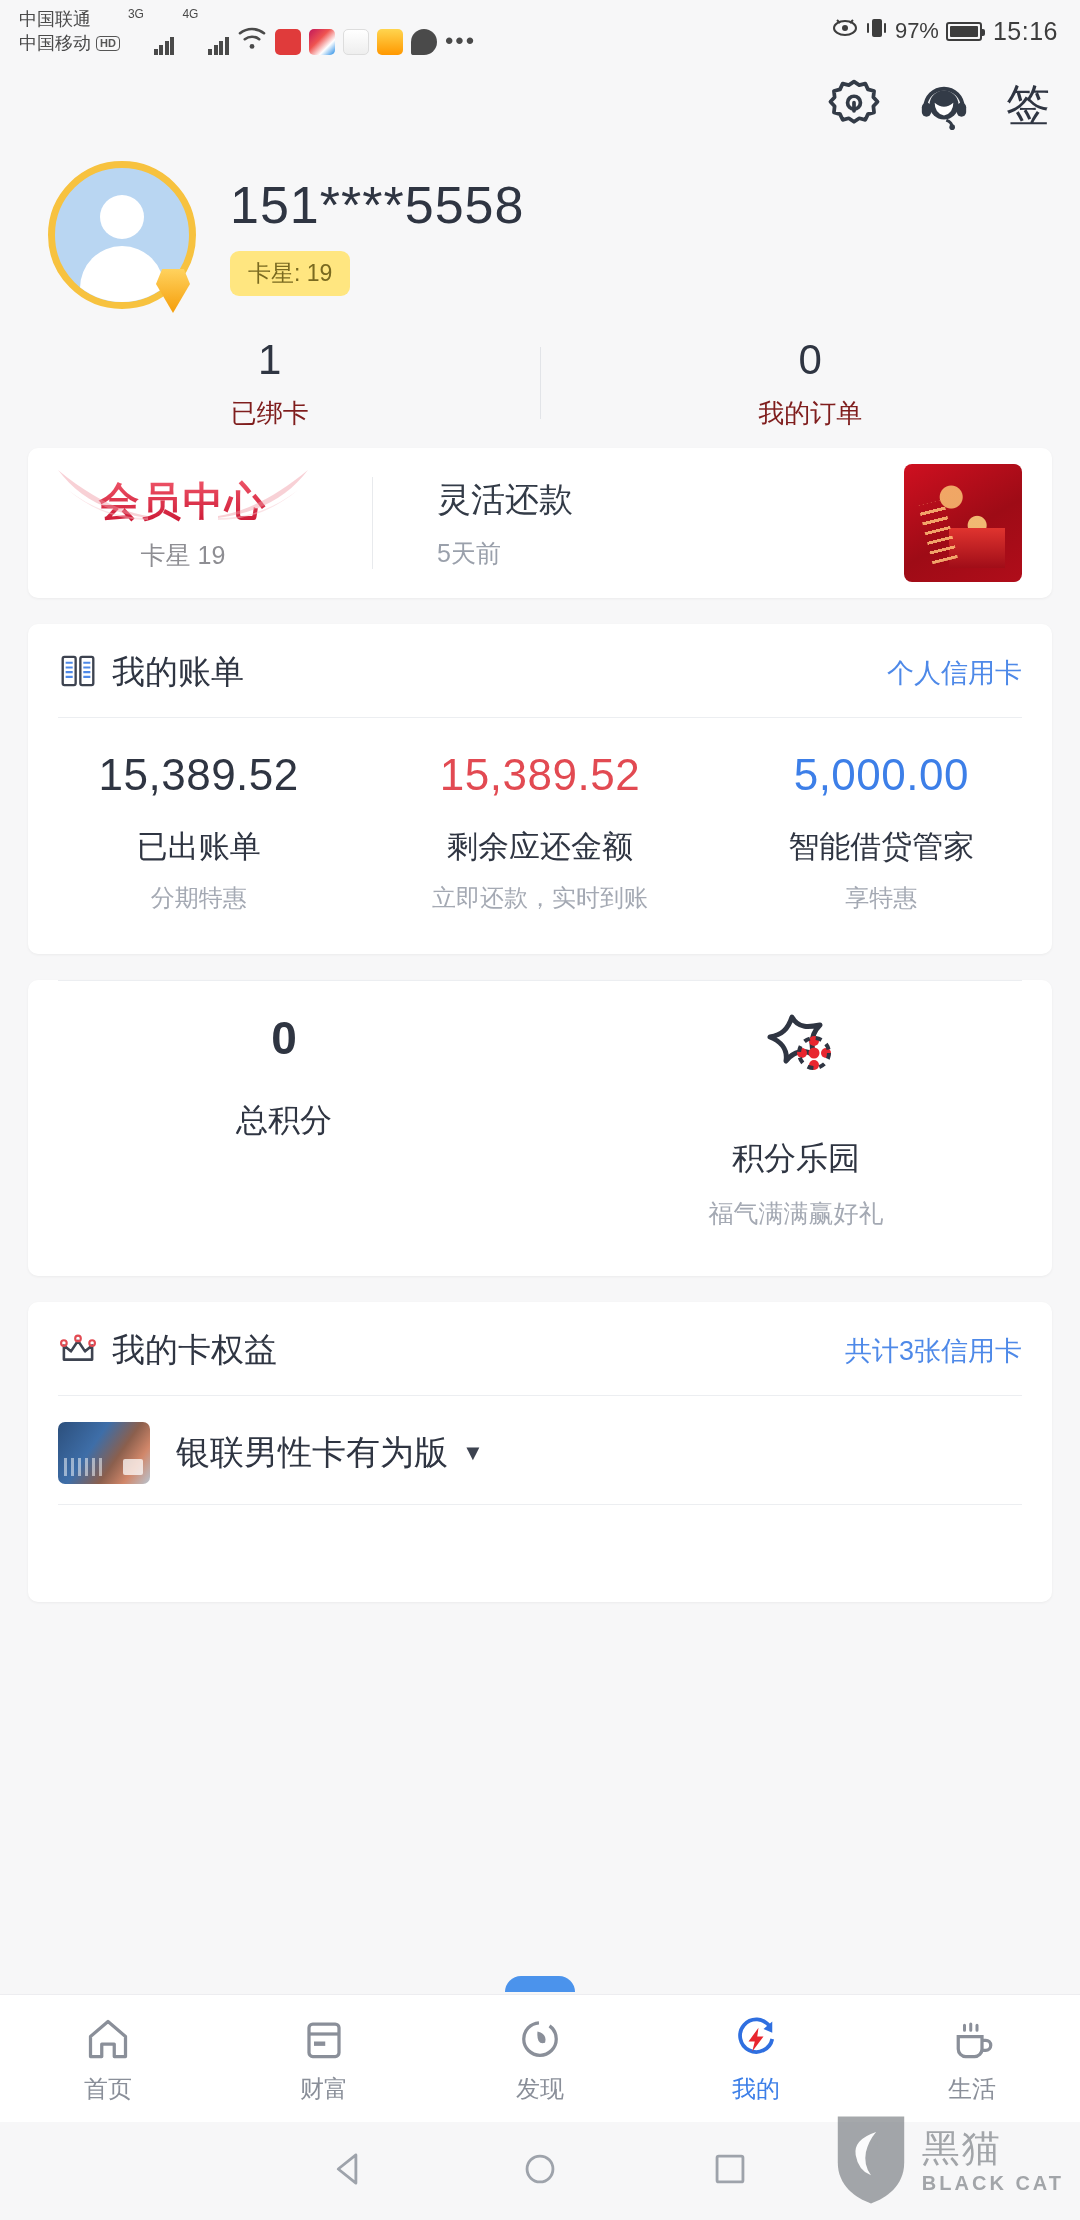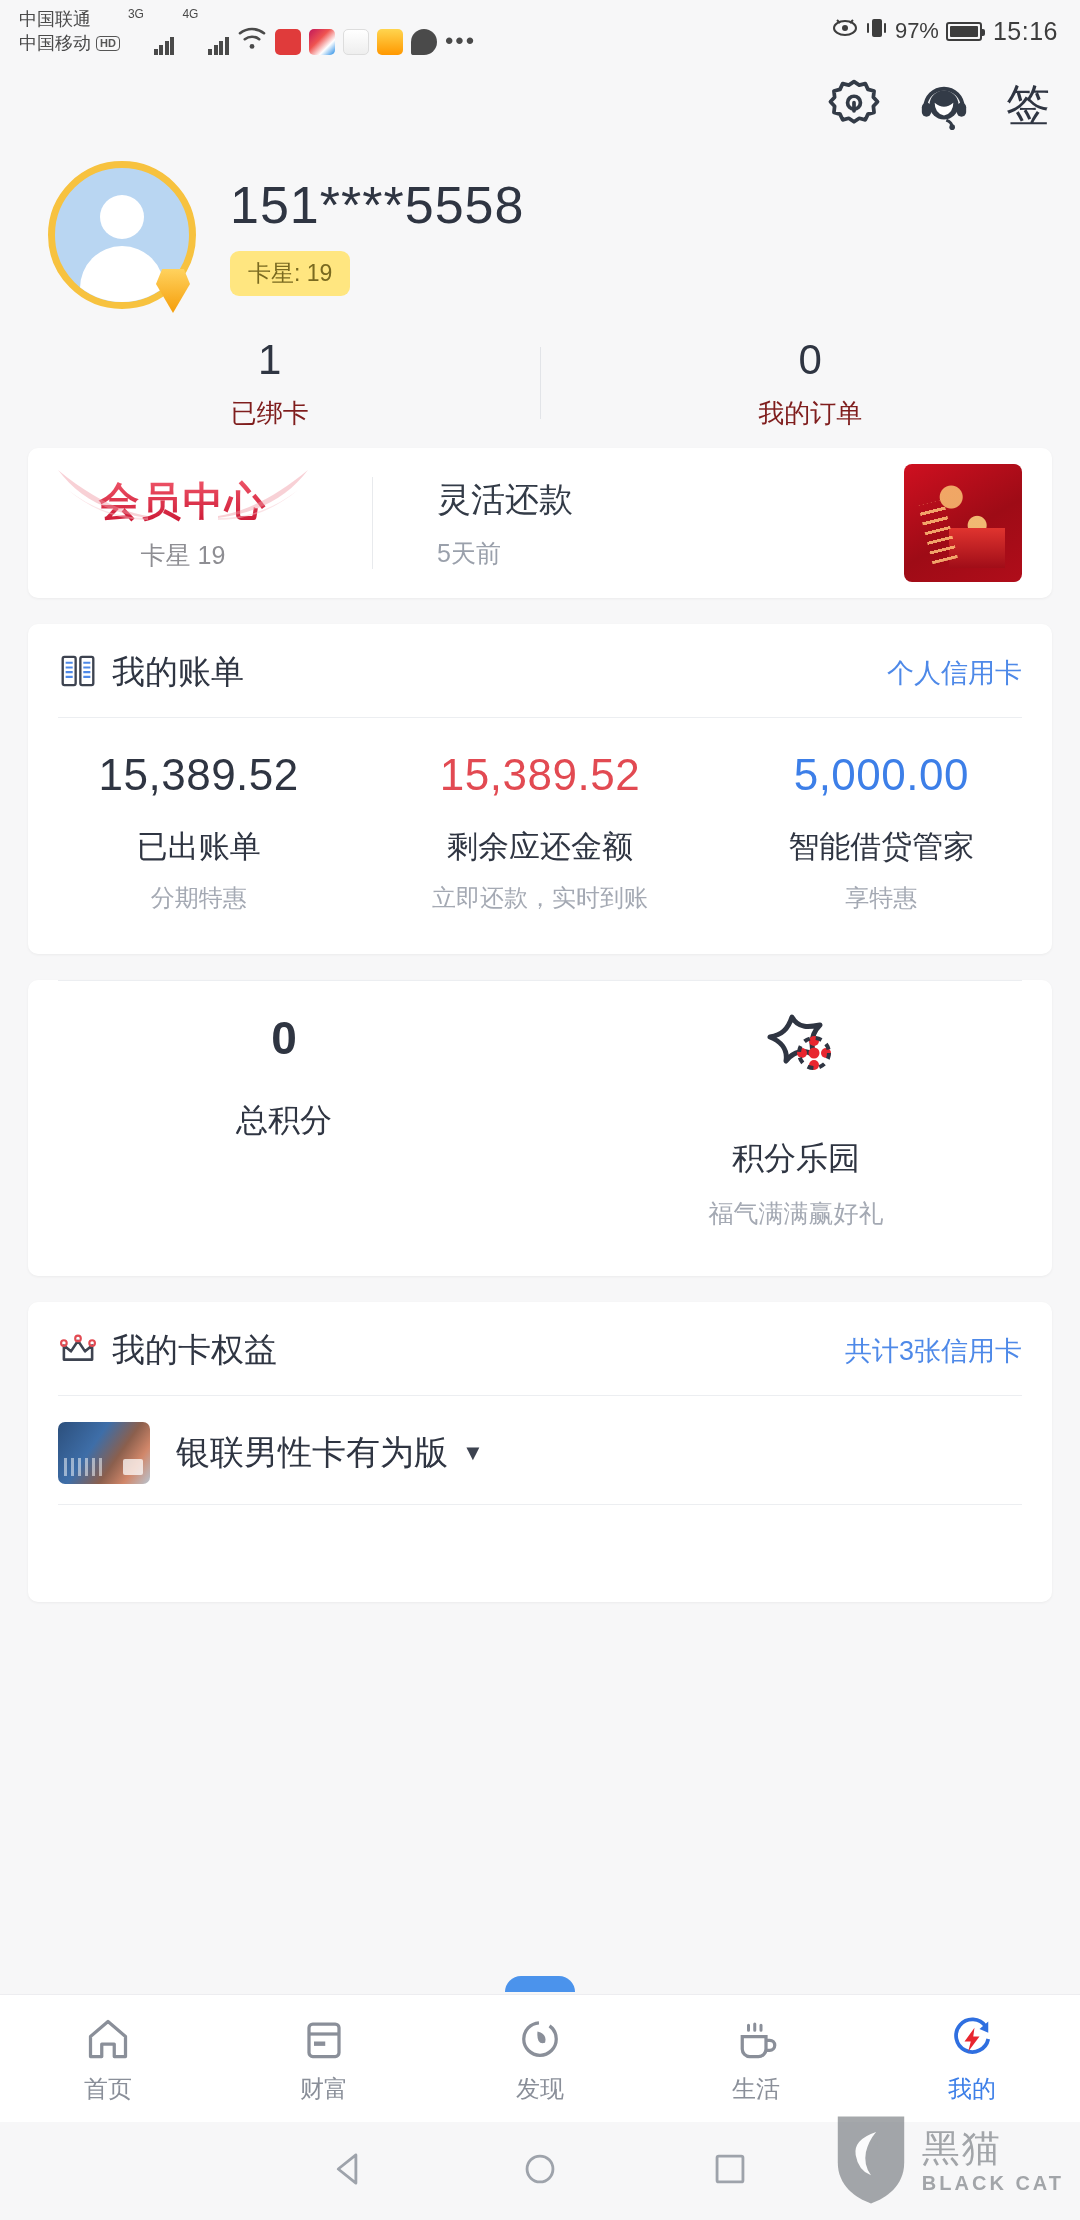--- a/index.html
+++ b/index.html
@@ -425,39 +425,39 @@
   </div>
   <div class="tab">
     <div class="ti">
       <svg width="50" height="50" viewBox="0 0 40 40">
           <circle cx="20" cy="20" r="13" fill="none" stroke="#8a8f99" stroke-width="2.6" stroke-dasharray="60 9"></circle>
           <path d="M18 14 q8 2 6 9 q-7 2 -6 -9z" fill="#8a8f99"></path>
         </svg>
     </div>
     <div class="tl">发现</div>
   </div>
+  <div class="tab active">
+    <div class="ti">
+      <svg width="50" height="50" viewBox="0 0 40 40">
+        <path d="M31 10 A13 13 0 1 0 33 20" fill="none" stroke="#2f6fe0" stroke-width="3"></path>
+        <path d="M33 6 L33 15 L26 12z" fill="#2f6fe0"></path>
+        <path d="M22 11 L14 22 H19 L17 30 L26 18 H21z" fill="#e8262f"></path>
+      </svg>
+    </div>
+    <div class="tl">我的</div>
+  </div>
   <div class="tab">
     <div class="ti">
       <svg width="50" height="50" viewBox="0 0 40 40">
           <path d="M9 18 H28 V28 a6 6 0 0 1 -6 6 H15 a6 6 0 0 1 -6 -6z" fill="none" stroke="#8a8f99" stroke-width="2.6"></path>
           <path d="M28 21 h3 a4 4 0 0 1 0 8 h-3" fill="none" stroke="#8a8f99" stroke-width="2.6"></path>
           <path d="M14 13 v-4 M19 13 v-5 M24 13 v-4" stroke="#8a8f99" stroke-width="2.4" stroke-linecap="round"></path>
         </svg>
     </div>
     <div class="tl">生活</div>
-  </div>
-  <div class="tab active">
-    <div class="ti">
-      <svg width="50" height="50" viewBox="0 0 40 40">
-        <path d="M31 10 A13 13 0 1 0 33 20" fill="none" stroke="#2f6fe0" stroke-width="3"></path>
-        <path d="M33 6 L33 15 L26 12z" fill="#2f6fe0"></path>
-        <path d="M22 11 L14 22 H19 L17 30 L26 18 H21z" fill="#e8262f"></path>
-      </svg>
-    </div>
-    <div class="tl">我的</div>
   </div>
 </div>
 
 <div class="navbar">
   <span class="nav-ic">
     <svg width="40" height="40" viewBox="0 0 34 34">
         <path d="M22 5 L7 17 L22 29z" fill="none" stroke="#9ea3ab" stroke-width="2.4" stroke-linejoin="round"></path>
       </svg>
   </span>
   <span class="nav-ic">

